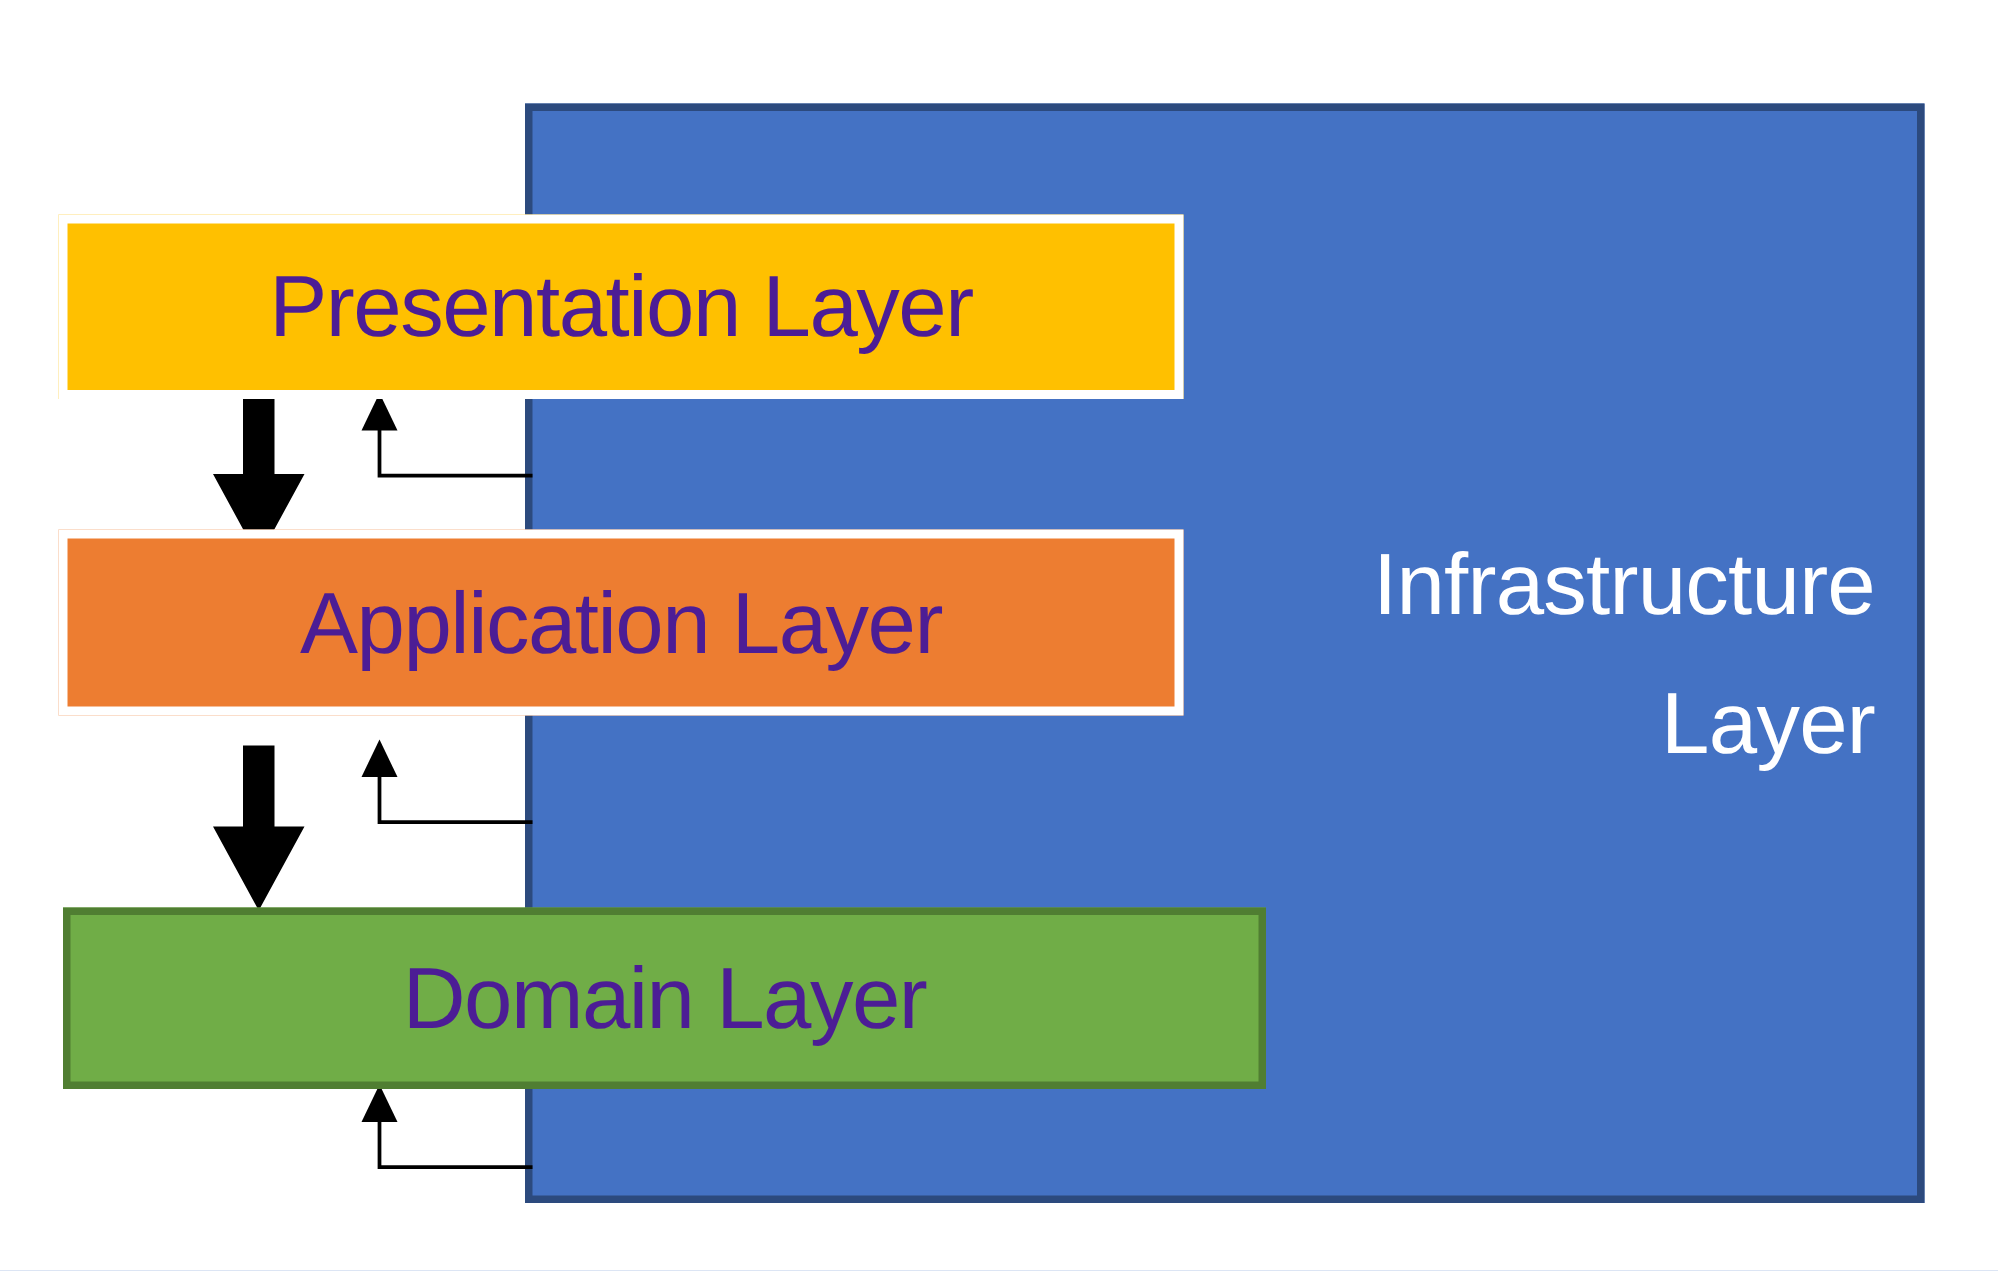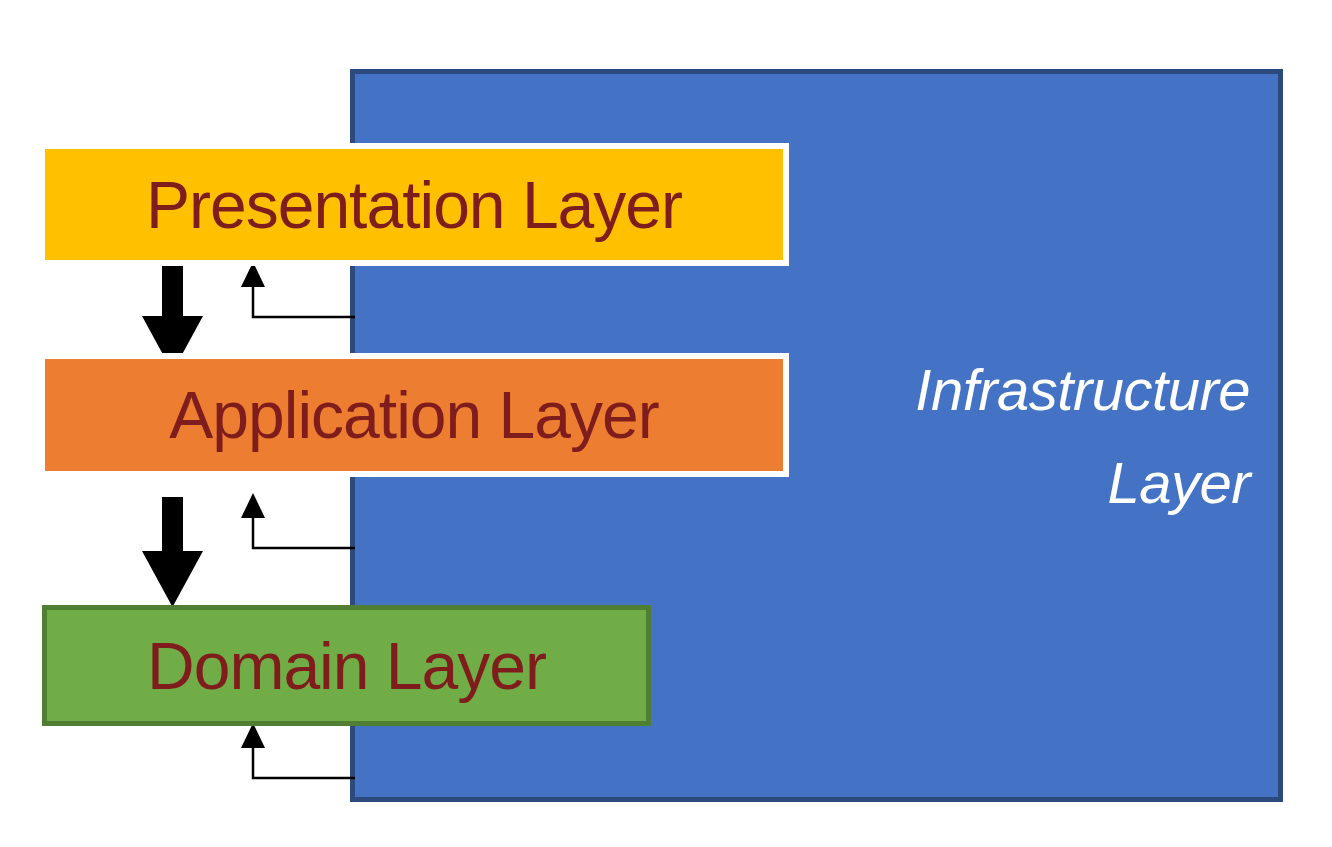--- a/index.html
+++ b/index.html
@@ -30,33 +30,32 @@
     justify-content: flex-end;
   }
   .infra-label {
     width: 440px;
     margin-right: 28px;
     text-align: right;
     color: #ffffff;
     font-size: 58px;
     line-height: 93px;
     letter-spacing: -0.5px;
-    font-style: italic;
   }
   
   .layer-box {
     position: absolute;
     box-sizing: border-box;
     display: flex;
     align-items: center;
     justify-content: center;
   }
   .layer-label {
-    color: #7f1d1d;
-    font-size: 66px;
+    color: #4c1d95;
+    font-size: 58px;
     letter-spacing: -1px;
     white-space: nowrap;
   }
   .presentation-box {
     left: 39px;
     top: 143px;
     width: 750px;
     height: 123px;
     background: #FFC000;
     border: 6px solid #ffffff;
@@ -65,21 +64,21 @@
     left: 39px;
     top: 353px;
     width: 750px;
     height: 124px;
     background: #ED7D31;
     border: 6px solid #ffffff;
   }
   .domain-box {
     left: 42px;
     top: 605px;
-    width: 609px;
+    width: 802px;
     height: 121px;
     background: #70AD47;
     border: 5px solid #507E32;
   }
   .arrow-svg {
     position: absolute;
     overflow: visible;
   }
 </style>
 </head>

